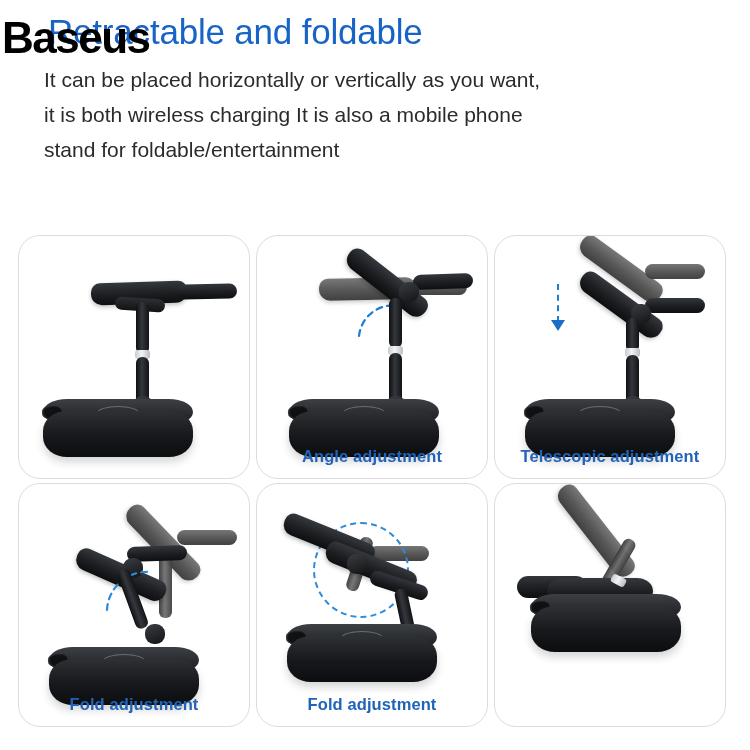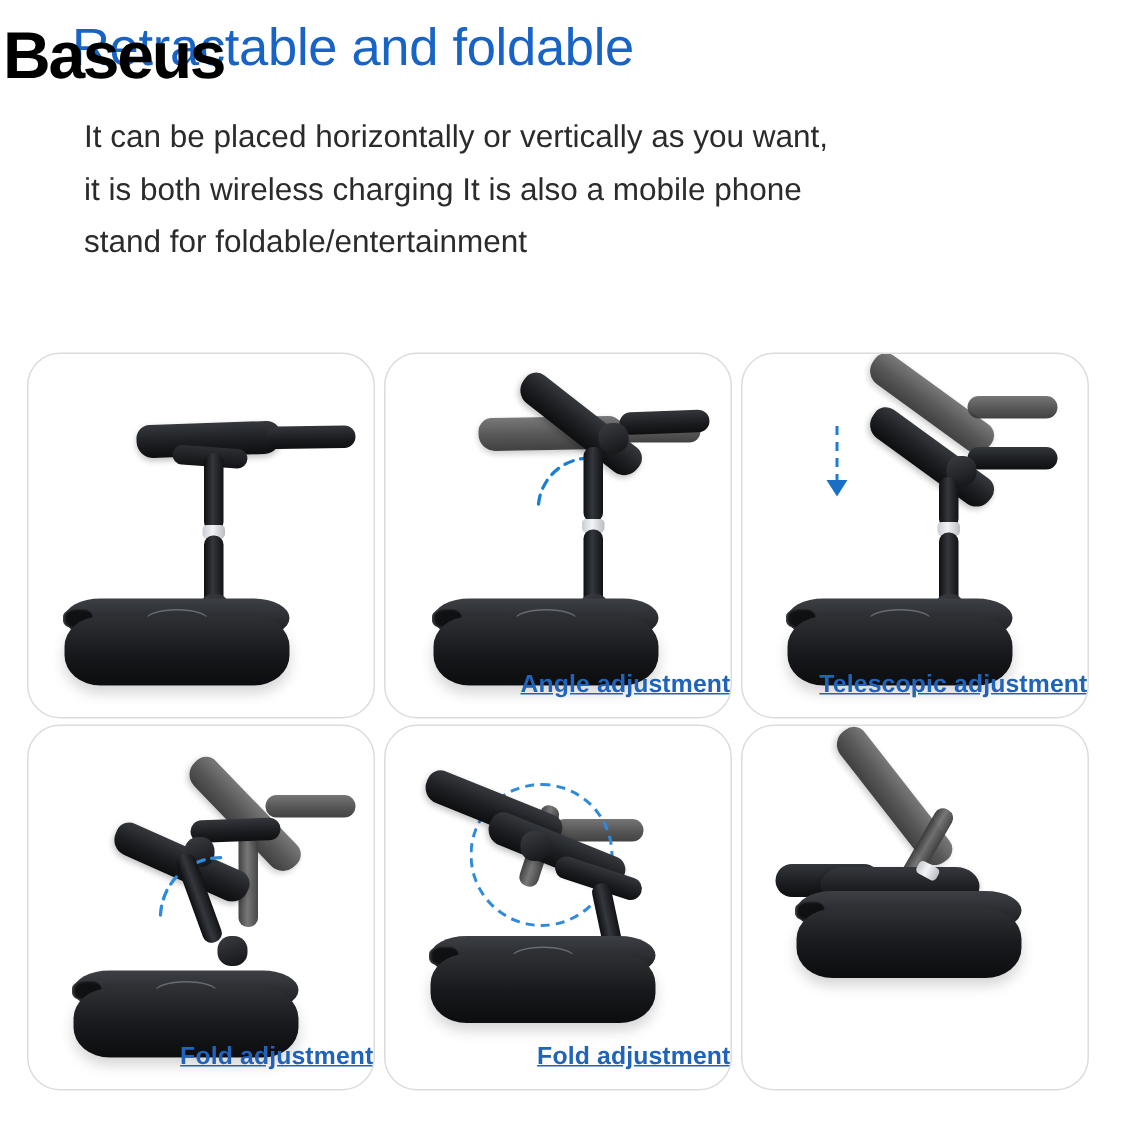--- a/index.html
+++ b/index.html
@@ -32,21 +32,21 @@
     margin: 0;
     white-space: nowrap;
   }
   .headline.line1 { padding-top: 12px; }
   .subcopy {
     color: #2b2b2b;
     font-size: 21px;
     line-height: 35px;
     padding-left: 44px;
     padding-top: 10px;
-    margin: 12px;
+    margin: 0;
     white-space: nowrap;
   }
   .subcopy .ln { display: block; }
 
   
   .brand {
     position: absolute;
     left: 2px;
     top: 16px;
     font-size: 44px;
@@ -79,26 +79,25 @@
   .stage {
     position: absolute;
     left: 0; top: 0;
     width: 100%;
     height: 100%;
   }
   .caption {
     position: absolute;
     left: 0;
     width: 100%;
-    text-align: right;
+    text-align: center;
     color: #2063b8;
     font-size: 16.5px;
     font-weight: bold;
     letter-spacing: 0.1px;
-    text-decoration: underline;
   }
   .caption.low  { bottom: 12px; }
   .caption.high { bottom: 26px; }
 
   
   .part { position: absolute; }
 
   
   .base-body {
     width: 150px; height: 46px;

